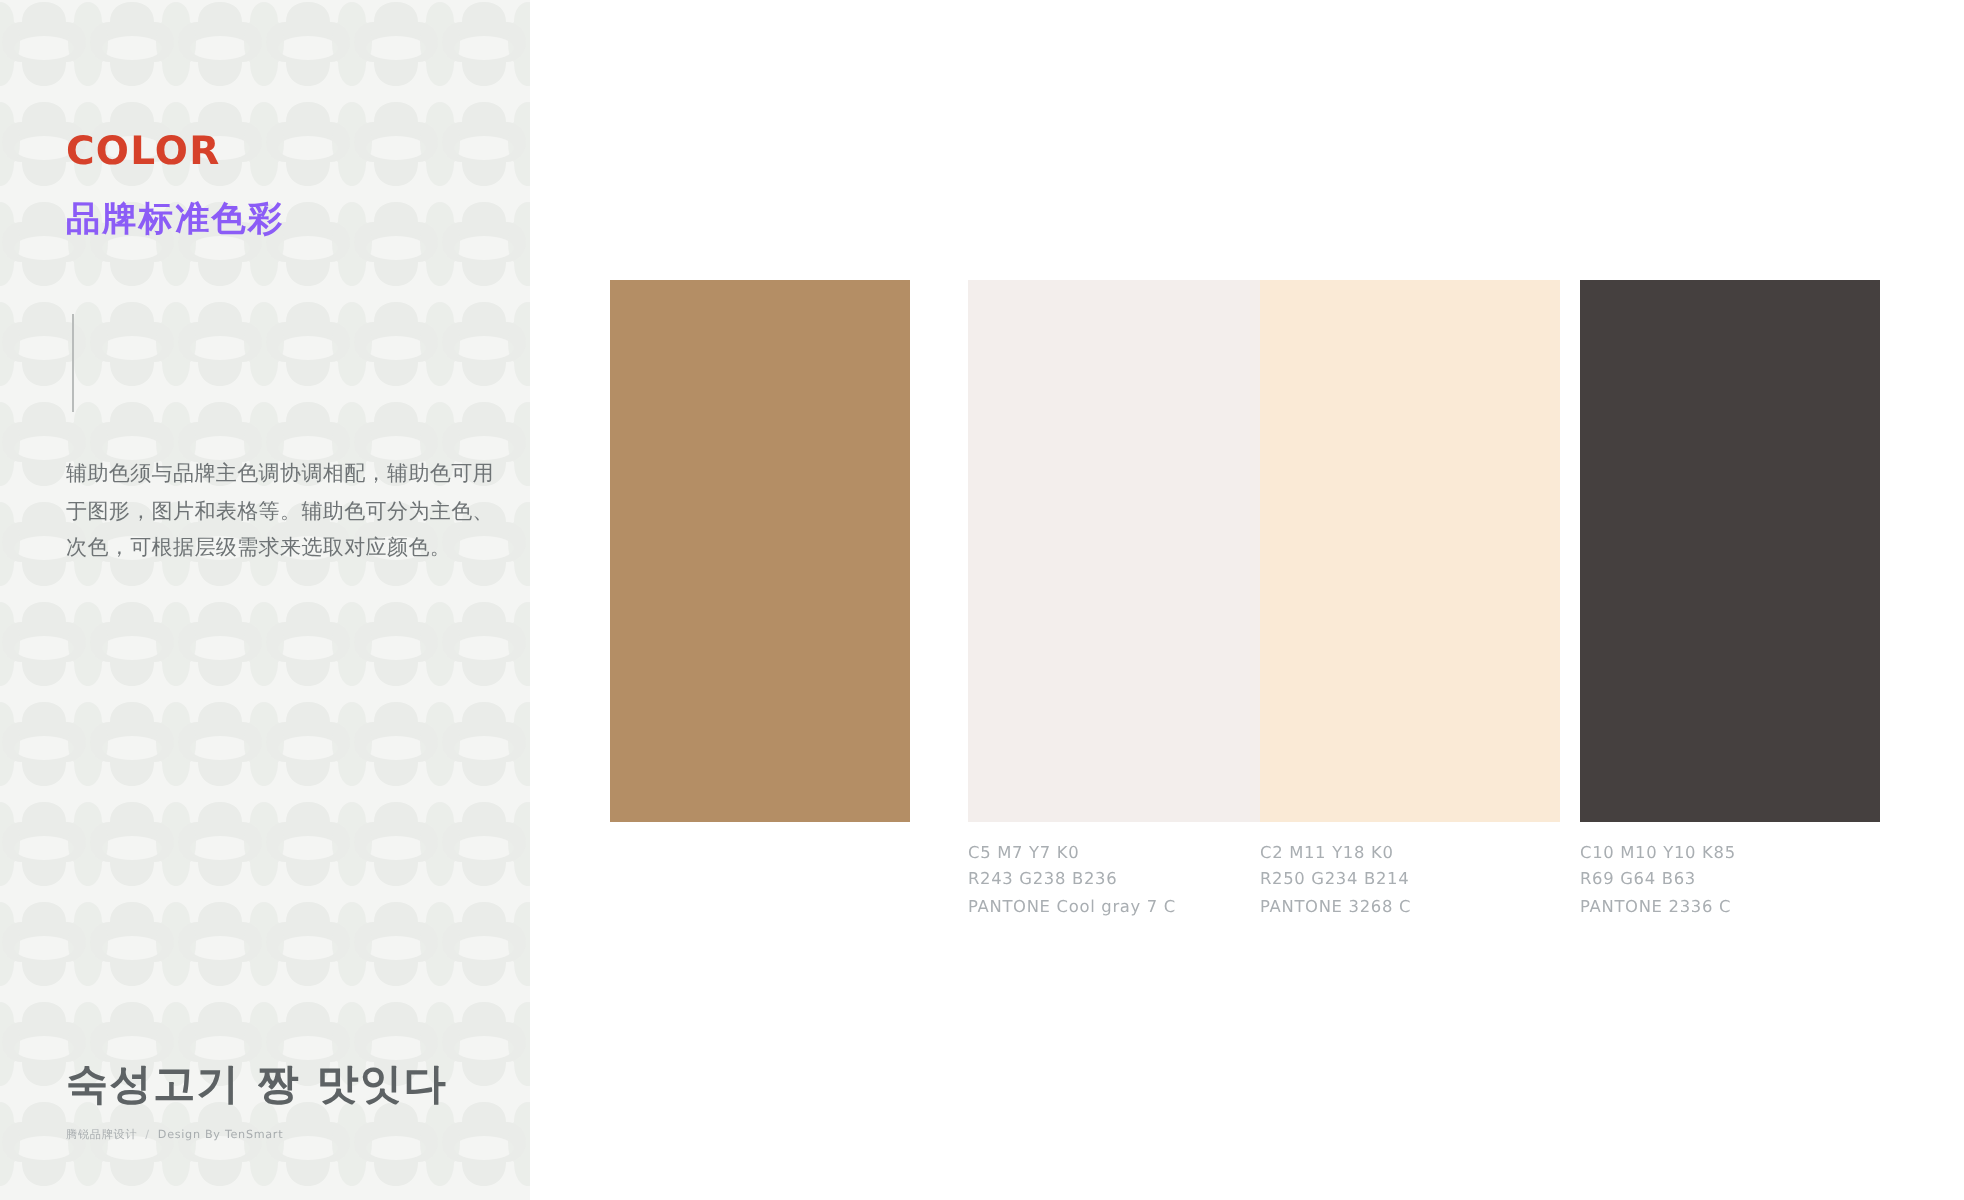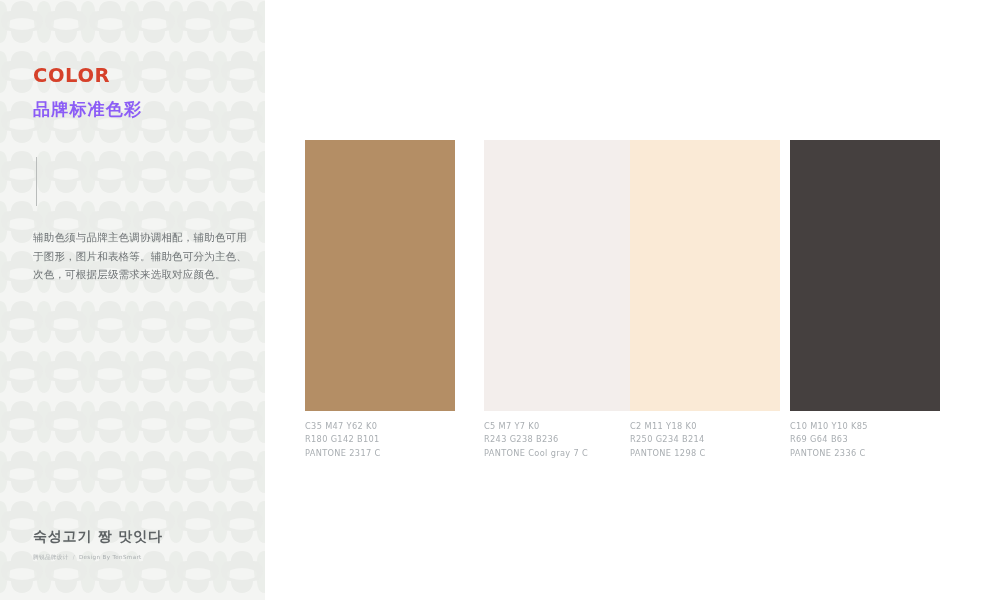--- a/index.html
+++ b/index.html
@@ -90,21 +90,21 @@
   }
 
   
   #footer-block {
     position:absolute;
     left:33px; top:528px;
     width:220px;
   }
   .foot-kr {
     color:#5d6264;
-    font-size:14px;
+    font-size:21px;
     font-weight:bold;
     letter-spacing:0.8px;
     font-family:"DejaVu Sans", sans-serif;
   }
   .foot-sub {
     margin-top:8px;
     color:#a8adaf;
     font-size:5.6px;
     letter-spacing:0.35px;
     font-family:"DejaVu Sans", sans-serif;
@@ -192,42 +192,37 @@
         </div>
       </div>
 
     </div>
   </div>
 
   <div id="swatches">
 
     <div class="swatch-col" style="left:0px;">
       <div class="swatch-chip" style="background:#b48e65;"></div>
-      <div class="swatch-labels">
-        <div>C35 M47 Y62 K0</div>
-        <div>R180 G142 B101</div>
-        <div>PANTONE 2317 C</div>
-      </div>
     </div>
 
     <div class="swatch-col" style="left:179px;">
       <div class="swatch-chip" style="background:#f3eeec;"></div>
       <div class="swatch-labels">
         <div>C5 M7 Y7 K0</div>
         <div>R243 G238 B236</div>
         <div>PANTONE Cool gray 7 C</div>
       </div>
     </div>
 
     <div class="swatch-col" style="left:325px;">
       <div class="swatch-chip" style="background:#faead6;"></div>
       <div class="swatch-labels">
         <div>C2 M11 Y18 K0</div>
         <div>R250 G234 B214</div>
-        <div>PANTONE 1298 C</div>
+        <div>PANTONE 3268 C</div>
       </div>
     </div>
 
     <div class="swatch-col" style="left:485px;">
       <div class="swatch-chip" style="background:#45403f;"></div>
       <div class="swatch-labels">
         <div>C10 M10 Y10 K85</div>
         <div>R69 G64 B63</div>
         <div>PANTONE 2336 C</div>
       </div>

